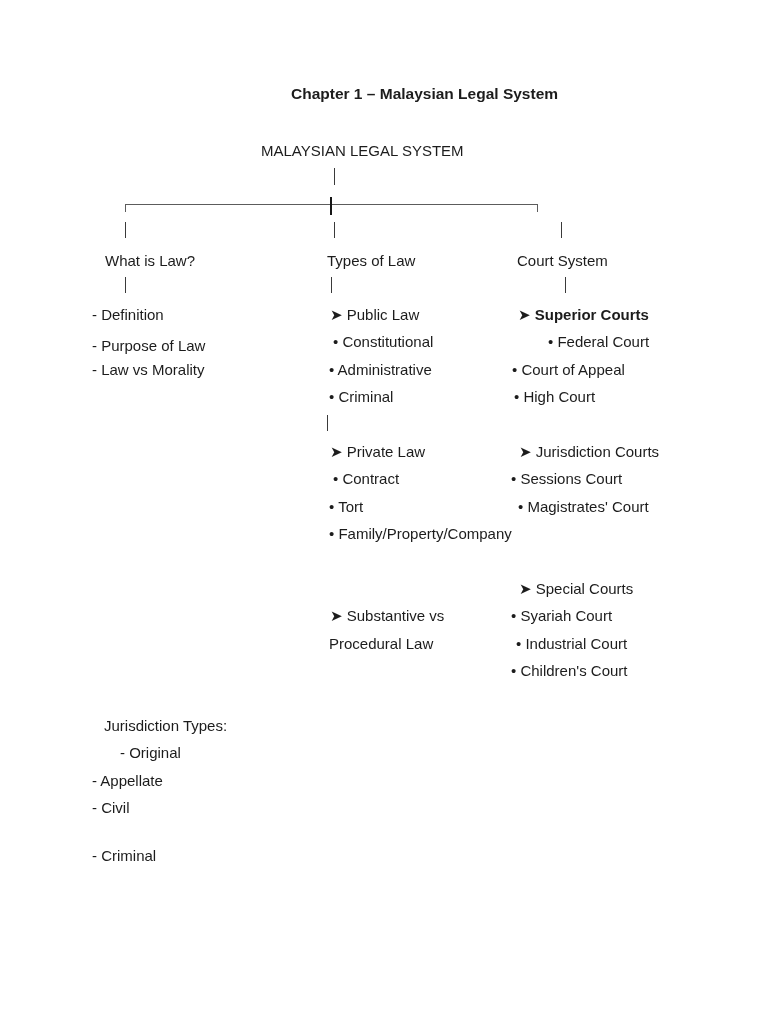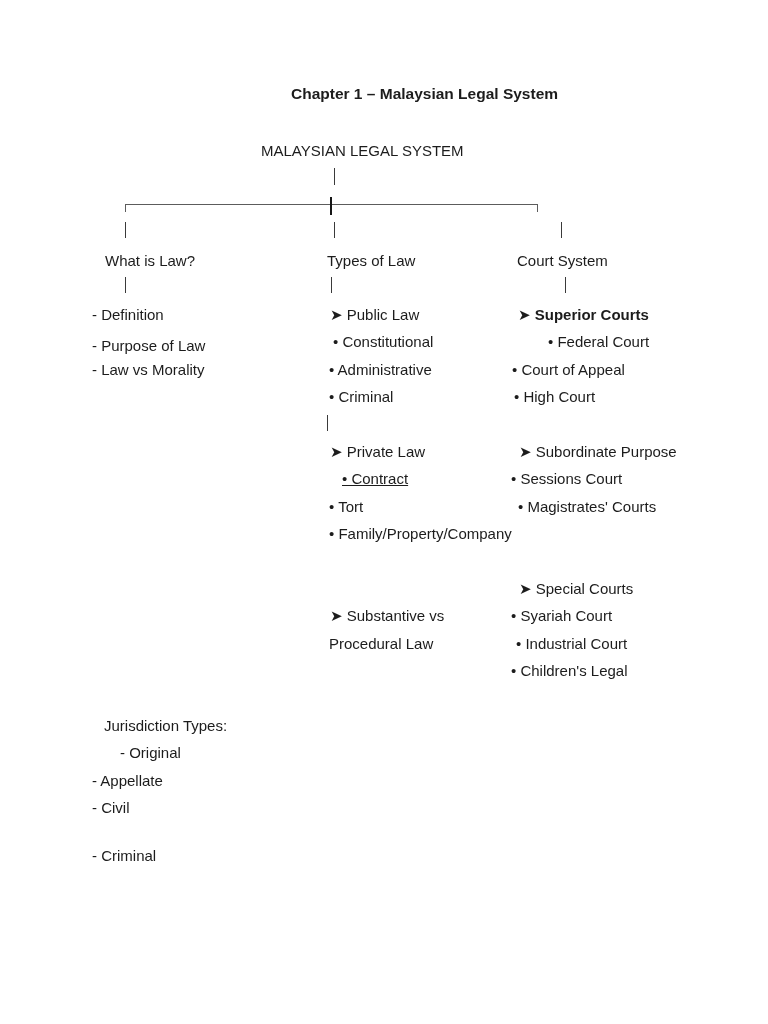--- a/index.html
+++ b/index.html
@@ -40,39 +40,39 @@
       <div class="t" style="left: 92px; top: 359.8px;">- Law vs Morality</div>
       <div class="pipe" style="left: 334px; top: 222px;"></div>
       <div class="t" style="left: 327px; top: 251px;">Types of Law</div>
       <div class="pipe" style="left: 331px; top: 277px;"></div>
       <div class="t" style="left: 330px; top: 305px;">➤ Public Law</div>
       <div class="t" style="left: 333px; top: 332.4px;">• Constitutional</div>
       <div class="t" style="left: 329px; top: 359.8px;">• Administrative</div>
       <div class="t" style="left: 329px; top: 387.2px;">• Criminal</div>
       <div class="pipe" style="left: 327px; top: 414.6px;"></div>
       <div class="t" style="left: 330px; top: 442px; text-align: right;">➤ Private Law</div>
-      <div class="t" style="left: 342px; top: 469.4px; text-decoration: underline;">• Contract</div>
+      <div class="t" style="left: 333px; top: 469.4px;">• Contract</div>
       <div class="t" style="left: 329px; top: 496.8px; text-align: center;">• Tort</div>
       <div class="t" style="left: 329px; top: 524.2px;">• Family/Property/Company</div>
       <div class="t" style="left: 330px; top: 606.4px;">➤ Substantive vs</div>
       <div class="t" style="left: 329px; top: 633.8px;">Procedural Law</div>
       <div class="pipe" style="left: 561px; top: 222px;"></div>
       <div class="t" style="left: 517px; top: 251px;">Court System</div>
       <div class="pipe" style="left: 565px; top: 277px;"></div>
       <div class="t" style="left: 518px; top: 305px; font-weight: bold;">➤ Superior Courts</div>
       <div class="t" style="left: 514px; top: 332.4px; margin-left: 34px;">• Federal Court</div>
       <div class="t" style="left: 512px; top: 359.8px;">• Court of Appeal</div>
       <div class="t" style="left: 514px; top: 387.2px;">• High Court</div>
-      <div class="t" style="left: 519px; top: 442px;">➤ Subordinate Purpose</div>
+      <div class="t" style="left: 519px; top: 442px;">➤ Jurisdiction Courts</div>
       <div class="t" style="left: 511px; top: 469.4px;">• Sessions Court</div>
-      <div class="t" style="left: 518px; top: 496.8px;">• Magistrates' Courts</div>
+      <div class="t" style="left: 518px; top: 496.8px;">• Magistrates' Court</div>
       <div class="t" style="left: 519px; top: 579px;">➤ Special Courts</div>
       <div class="t" style="left: 511px; top: 606.4px;">• Syariah Court</div>
       <div class="t" style="left: 516px; top: 633.8px;">• Industrial Court</div>
-      <div class="t" style="left: 511px; top: 661.2px;">• Children's Legal</div>
+      <div class="t" style="left: 511px; top: 661.2px;">• Children's Court</div>
     </div>
 
   <div class="t" style="left:92px;top:716px;margin-left:12px;">Jurisdiction Types:</div>
   <div id="jurisdiction-items">
       <div class="t" style="left: 92px; top: 743.4px; margin-left: 28px;">- Original</div>
       <div class="t" style="left: 92px; top: 770.8px;">- Appellate</div>
       <div class="t" style="left: 92px; top: 798.2px;">- Civil</div>
       <div class="t" style="left: 92px; top: 825.6px; margin-top: 20px;">- Criminal</div>
     </div>
 

